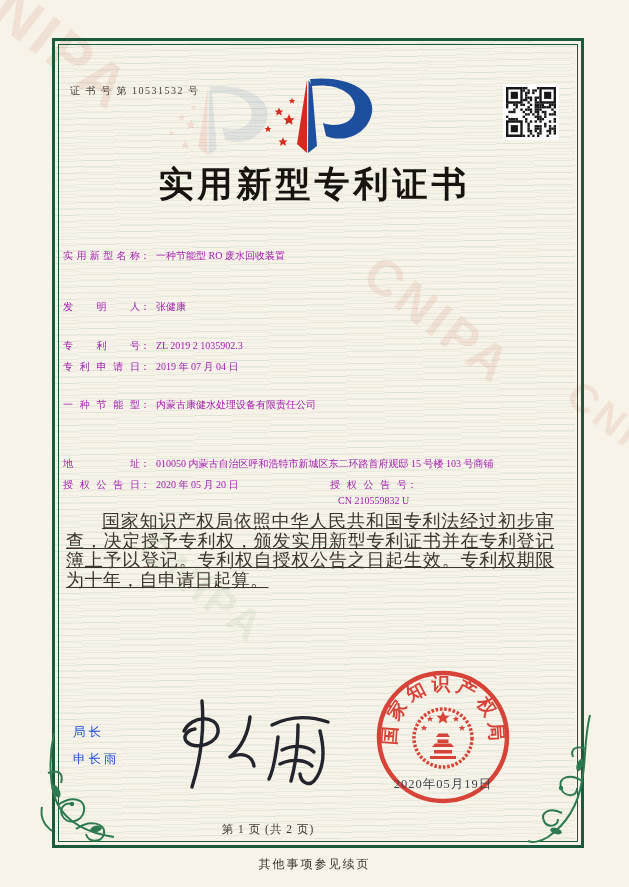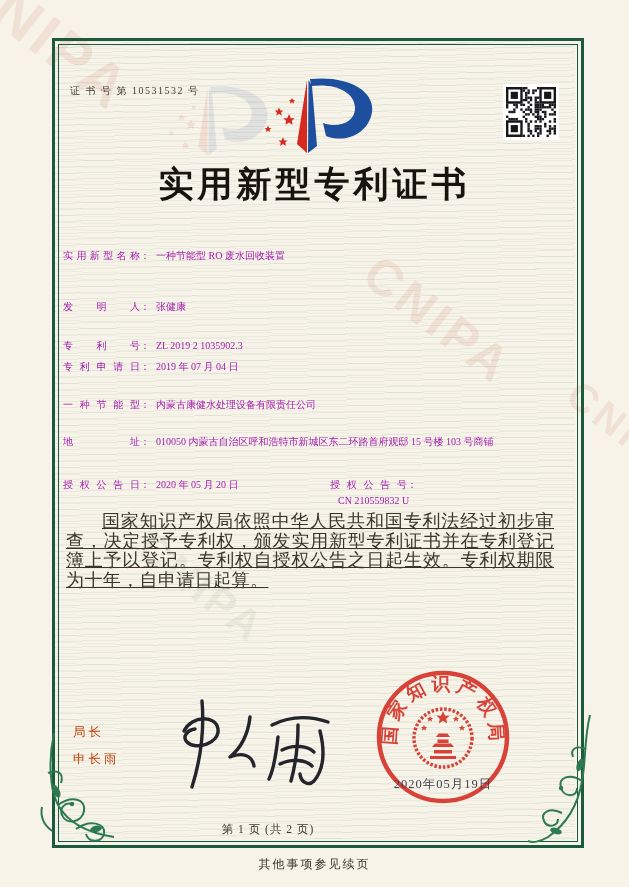--- a/index.html
+++ b/index.html
@@ -32,21 +32,21 @@
   .flabel{display:inline-block;width:77px;text-align:justify;text-align-last:justify;
           vertical-align:top;}
   .fcolon{vertical-align:top;}
   .fvalue{display:inline-block;width:388px;margin-left:6px;vertical-align:top;}
   .pair2{position:absolute;left:267px;top:0;}
   .pair2 .fvalue{width:190px;margin-left:8px;}
   .paras{position:absolute;left:66px;top:512px;width:488px;z-index:2;
          font-size:18px;line-height:19.5px;color:#3a352c;text-align:justify;text-decoration:underline;}
   .paras p{margin:0;text-indent:2em;letter-spacing:.4px;}
   .officer{position:absolute;left:73px;top:719px;z-index:2;font-size:12.5px;
-           line-height:27px;letter-spacing:3px;color:#c2410c;}
+           line-height:27px;letter-spacing:3px;color:#1d4ed8;}
   .sig{position:absolute;left:162px;top:693px;width:185px;height:100px;z-index:2;}
   .seal{position:absolute;left:373px;top:667px;width:140px;height:140px;z-index:3;
         opacity:.92;}
   .page-num{position:absolute;left:0;top:822px;width:536px;text-align:center;z-index:2;
             font-size:11.5px;color:#3c3833;letter-spacing:1px;}
   .note{position:absolute;left:0;top:856px;width:629px;text-align:center;z-index:2;
         font-size:12px;color:#3a352c;letter-spacing:2px;}
   .orn{position:absolute;z-index:3;}
 </style>
 </head>
@@ -246,21 +246,21 @@
   </div>
   <div class="frow" style="top:338px">
     <span class="flabel">专利号</span><span class="fcolon">：</span><span class="fvalue">ZL 2019 2 1035902.3</span>
   </div>
   <div class="frow" style="top:359px">
     <span class="flabel">专利申请日</span><span class="fcolon">：</span><span class="fvalue">2019 年 07 月 04 日</span>
   </div>
   <div class="frow" style="top:397px">
     <span class="flabel">一种节能型</span><span class="fcolon">：</span><span class="fvalue">内蒙古康健水处理设备有限责任公司</span>
   </div>
-  <div class="frow" style="top:434px">
+  <div class="frow" style="top:456px">
     <span class="flabel">地址</span><span class="fcolon">：</span><span class="fvalue">010050 内蒙古自治区呼和浩特市新城区东二环路首府观邸 15 号楼 103 号商铺</span>
   </div>
   <div class="frow" style="top:477px">
     <span class="flabel">授权公告日</span><span class="fcolon">：</span><span class="fvalue">2020 年 05 月 20 日</span>
     <span class="pair2">
       <span class="flabel">授权公告号</span><span class="fcolon">：</span><span class="fvalue">CN 210559832 U</span>
     </span>
   </div>
 
   <div class="paras">

